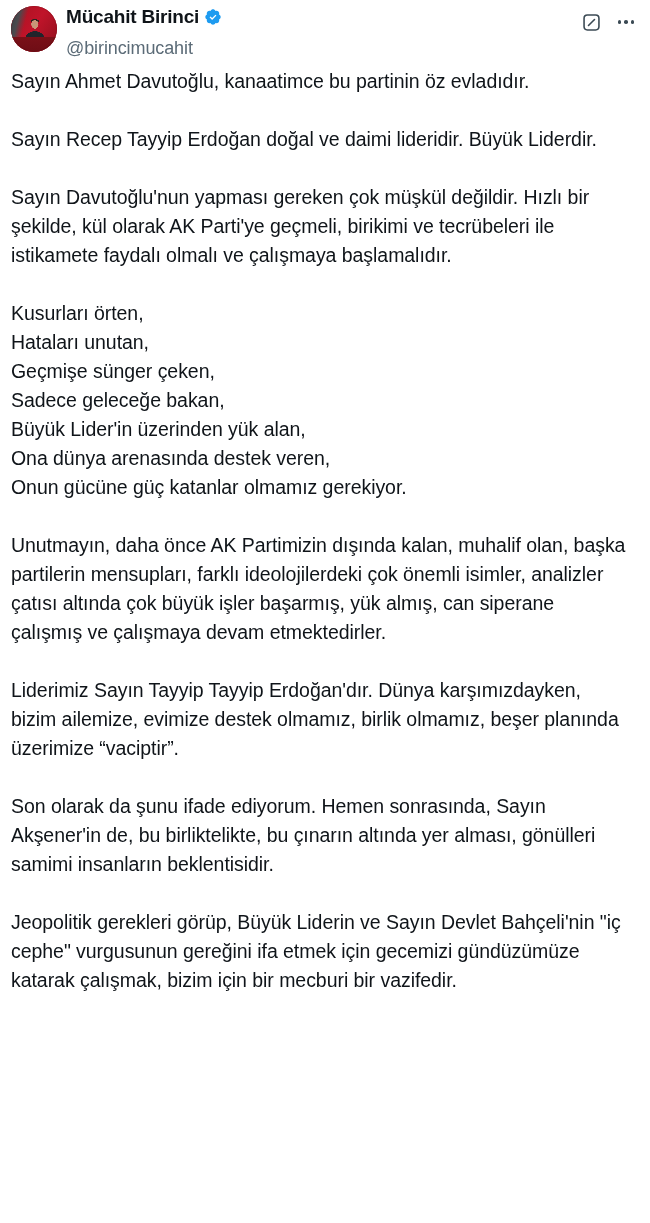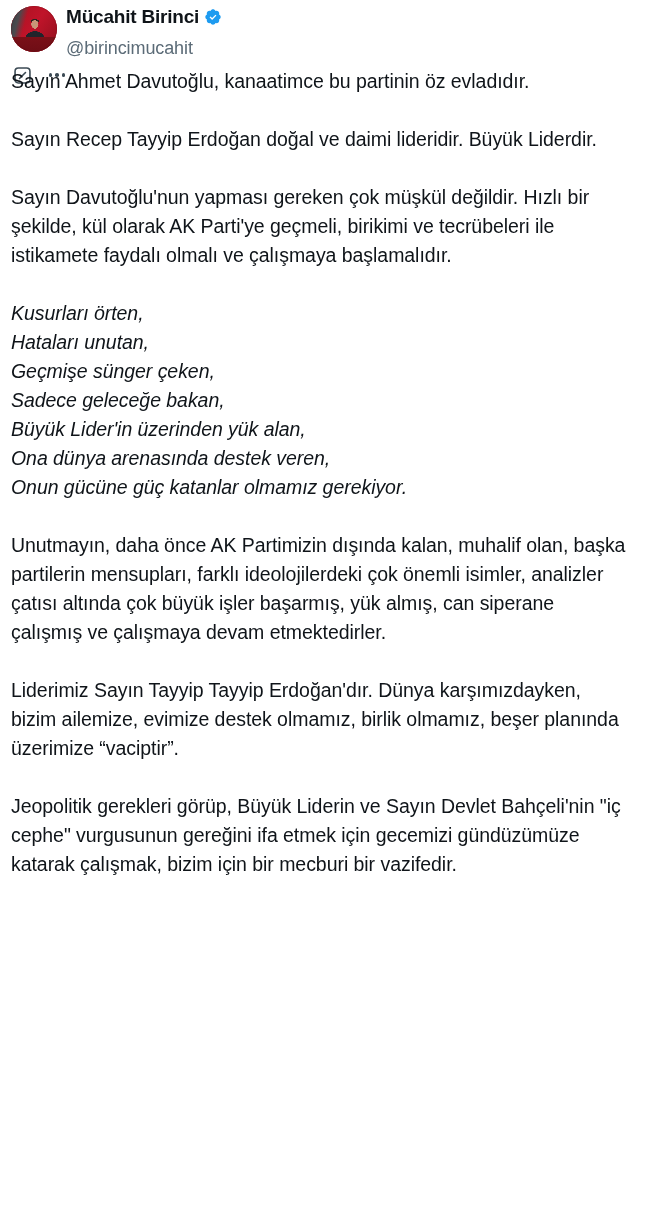--- a/index.html
+++ b/index.html
@@ -24,21 +24,20 @@
     background: #ffffff;
   }
 
   
   .tweet-header {
     display: flex;
     align-items: flex-start;
     justify-content: space-between;
     padding-top: 2px;
     height: 50px;
-    flex-direction: column;
   }
   .author-block {
     display: flex;
     align-items: flex-start;
     gap: 9px;
     min-width: 0;
   }
   .avatar {
     width: 46px;
     height: 46px;
@@ -146,21 +145,21 @@
     font-size: 19.5px;
     line-height: 29px;
     color: #0f1419;
     letter-spacing: -0.05px;
   }
   .para {
     margin: 0 9px 29px 0;
     white-space: pre-line;
   }
   .para:last-child { margin-bottom: 0; }
-  .para.list-block { white-space: pre-line; font-style: italic; }
+  .para.list-block { white-space: pre-line; }
 </style>
 </head>
 <body>
 
 <div class="tweet-card">
 
   <div class="tweet-header">
 
     <div class="author-block">
       <div class="avatar">
@@ -203,17 +202,18 @@
     <p class="para">Sayın Davutoğlu'nun yapması gereken çok müşkül değildir. Hızlı bir şekilde, kül olarak AK Parti'ye geçmeli, birikimi ve tecrübeleri ile istikamete faydalı olmalı ve çalışmaya başlamalıdır.</p>
     <p class="para list-block">Kusurları örten,
 Hataları unutan,
 Geçmişe sünger çeken,
 Sadece geleceğe bakan,
 Büyük Lider'in üzerinden yük alan,
 Ona dünya arenasında destek veren,
 Onun gücüne güç katanlar olmamız gerekiyor.</p>
     <p class="para">Unutmayın, daha önce AK Partimizin dışında kalan, muhalif olan, başka partilerin mensupları, farklı ideolojilerdeki çok önemli isimler, analizler çatısı altında çok büyük işler başarmış, yük almış, can siperane çalışmış ve çalışmaya devam etmektedirler.</p>
     <p class="para">Liderimiz Sayın Tayyip Tayyip Erdoğan'dır. Dünya karşımızdayken, bizim ailemize, evimize destek olmamız, birlik olmamız, beşer planında üzerimize “vaciptir”.</p>
+    <p class="para">Son olarak da şunu ifade ediyorum. Hemen sonrasında, Sayın Akşener'in de, bu birliktelikte, bu çınarın altında yer alması, gönülleri samimi insanların beklentisidir.</p>
     <p class="para">Jeopolitik gerekleri görüp, Büyük Liderin ve Sayın Devlet Bahçeli'nin "iç cephe" vurgusunun gereğini ifa etmek için gecemizi gündüzümüze katarak çalışmak, bizim için bir mecburi bir vazifedir.</p>
 
   </div>
 
 </div>
 
 </body></html>

